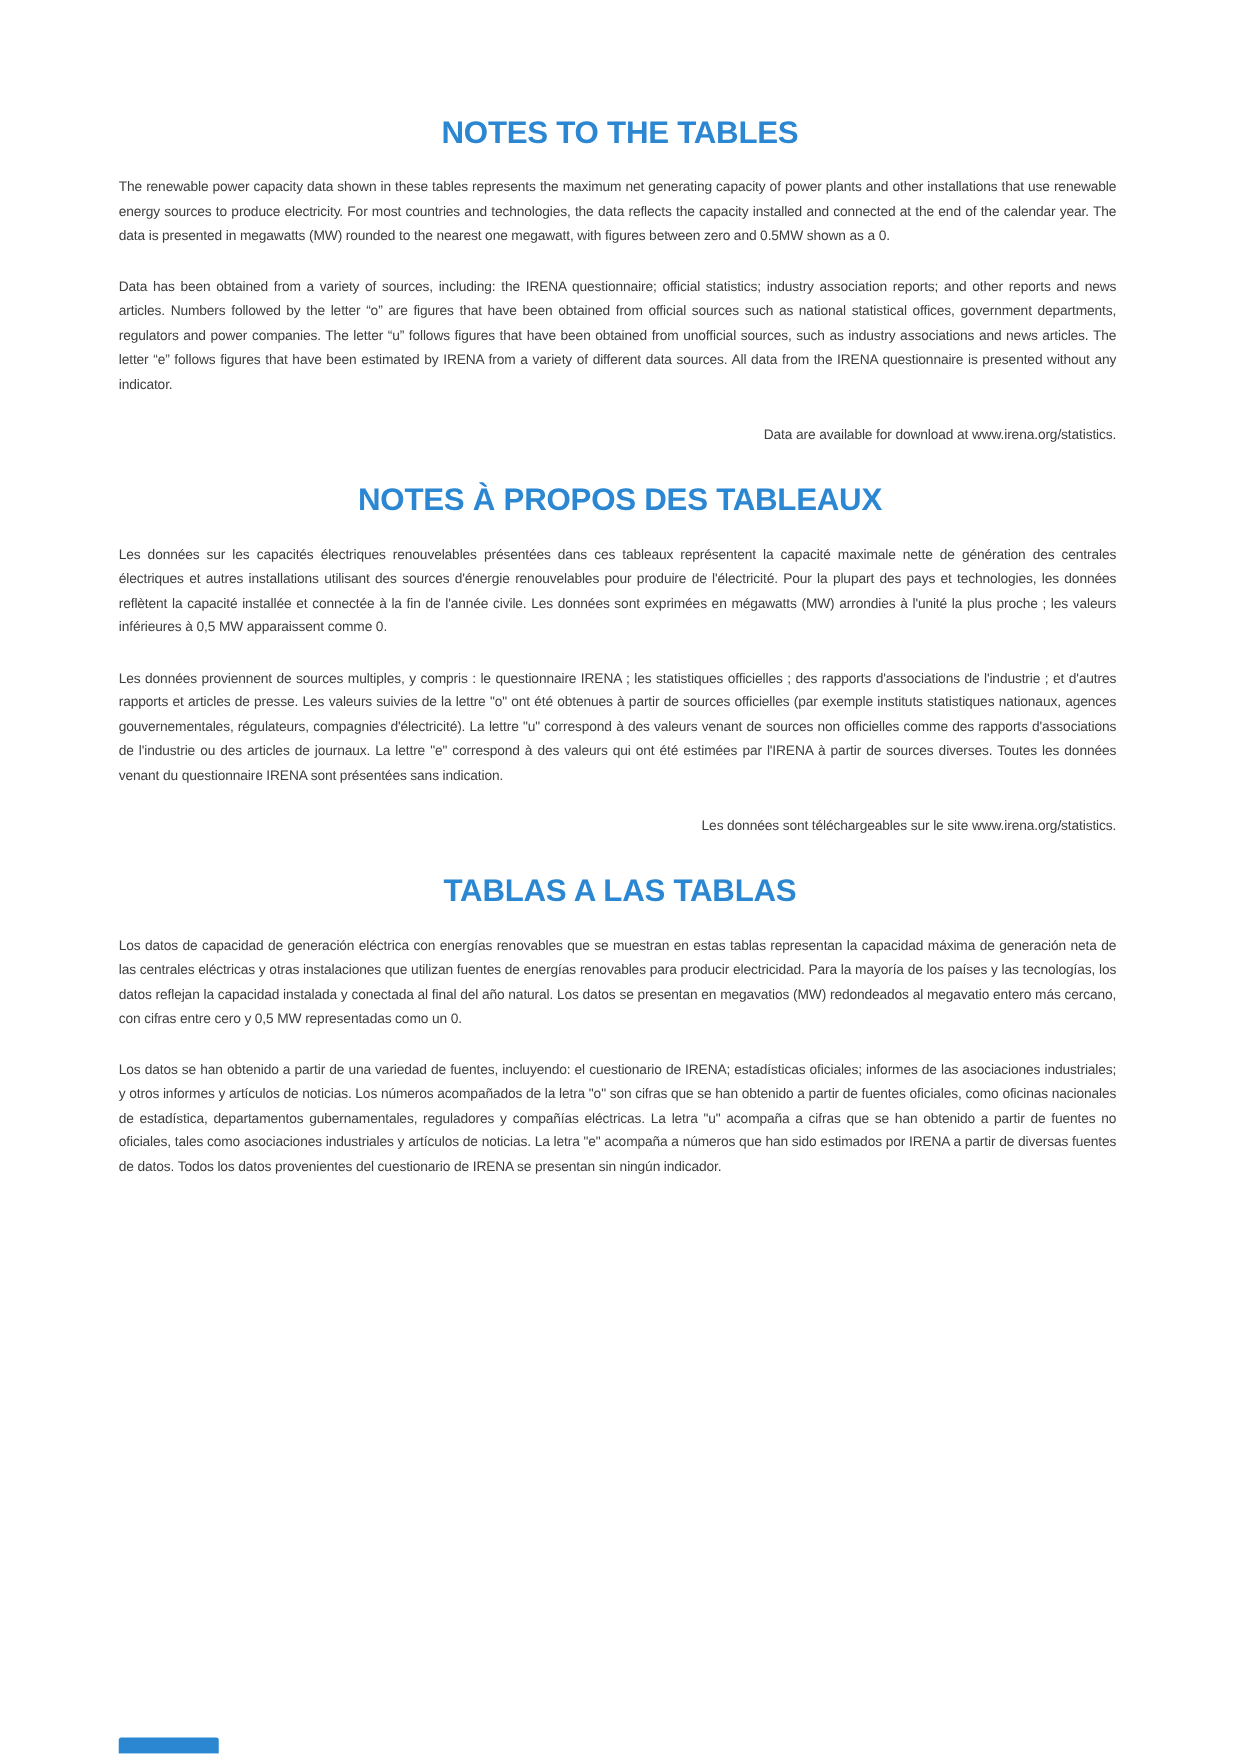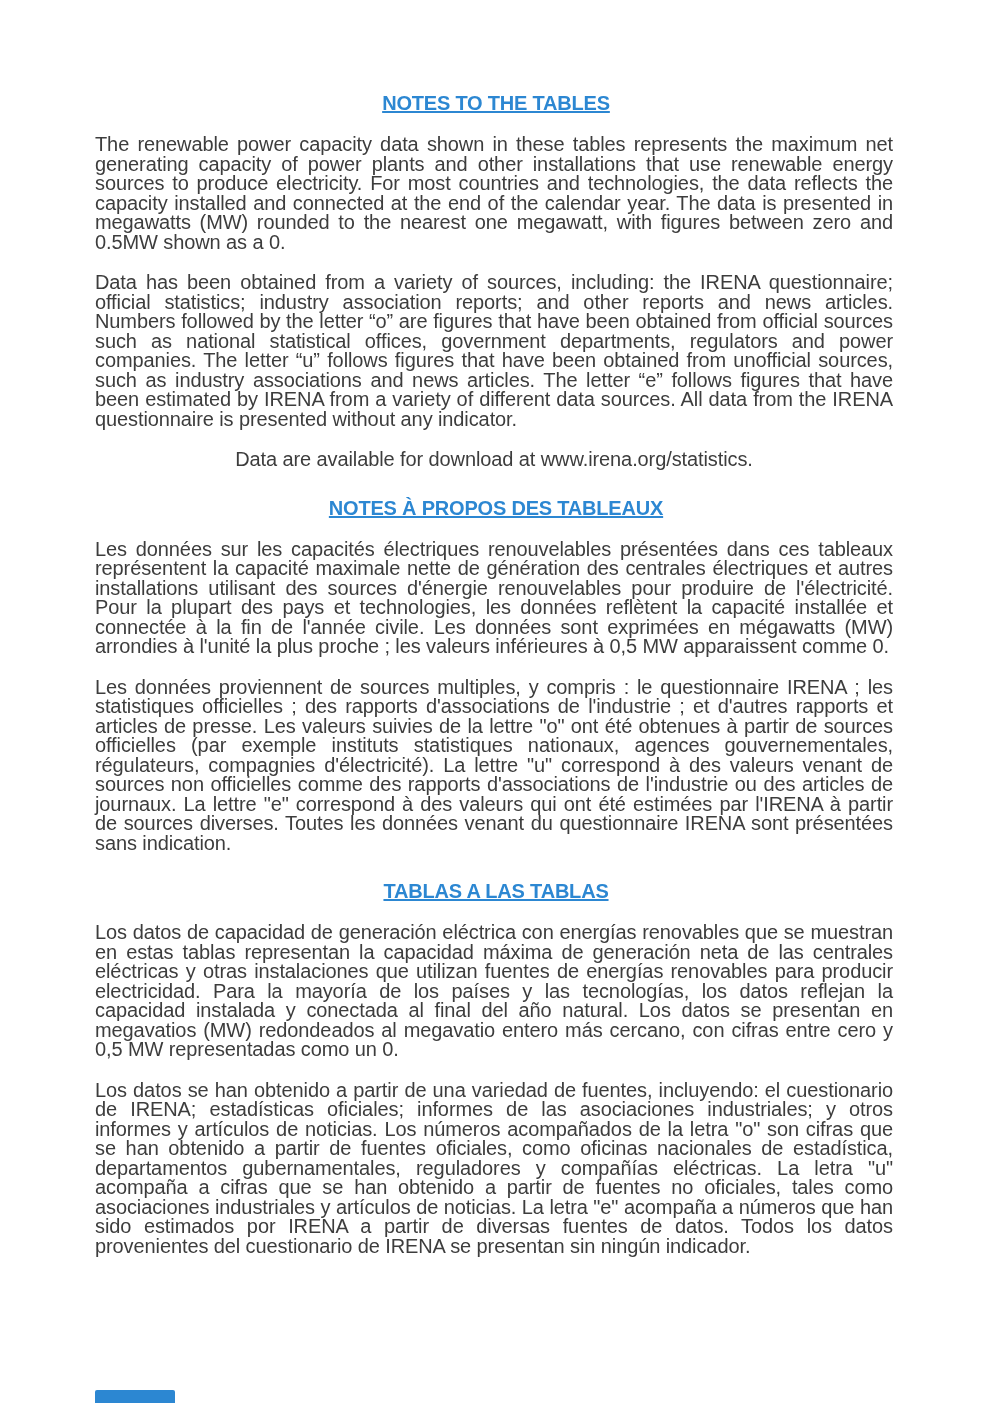--- a/index.html
+++ b/index.html
@@ -18,39 +18,38 @@
     overflow: hidden;
     font-family: "Liberation Sans", "DejaVu Sans", sans-serif;
   }
   .content {
     padding: 92px 95px 0 95px;
   }
   .doc-section { display: block; }
   .section-title {
     text-align: center;
     color: var(--accent);
-    font-size: 20px;
+    font-size: 25px;
     font-weight: 700;
     letter-spacing: -0.2px;
     margin: 0 0 20px 0;
-    text-decoration: underline;
   }
   .doc-section + .doc-section .section-title {
     margin-top: 27px;
   }
   .body-para {
     color: var(--text);
-    font-size: 20px;
+    font-size: 11px;
     line-height: 19.5px;
     text-align: justify;
     letter-spacing: -0.1px;
     margin: 0 4px 21px 0;
   }
   .body-para.single-line {
-    text-align: center;
+    text-align: right;
   }
   .page-tab {
     position: absolute;
     left: 95px;
     bottom: 0;
     width: 80px;
     height: 13px;
     background: var(--tab);
     border-radius: 2px 2px 0 0;
   }
@@ -65,20 +64,21 @@
       <h1 class="section-title">NOTES TO THE TABLES</h1>
       <p class="body-para">The renewable power capacity data shown in these tables represents the maximum net generating capacity of power plants and other installations that use renewable energy sources to produce electricity. For most countries and technologies, the data reflects the capacity installed and connected at the end of the calendar year. The data is presented in megawatts (MW) rounded to the nearest one megawatt, with figures between zero and 0.5MW shown as a 0.</p>
       <p class="body-para">Data has been obtained from a variety of sources, including: the IRENA questionnaire; official statistics; industry association reports; and other reports and news articles. Numbers followed by the letter “o” are figures that have been obtained from official sources such as national statistical offices, government departments, regulators and power companies. The letter “u” follows figures that have been obtained from unofficial sources, such as industry associations and news articles. The letter “e” follows figures that have been estimated by IRENA from a variety of different data sources. All data from the IRENA questionnaire is presented without any indicator.</p>
       <p class="body-para single-line">Data are available for download at www.irena.org/statistics.</p>
     </section>
 
     <section class="doc-section">
       <h1 class="section-title">NOTES À PROPOS DES TABLEAUX</h1>
       <p class="body-para">Les données sur les capacités électriques renouvelables présentées dans ces tableaux représentent la capacité maximale nette de génération des centrales électriques et autres installations utilisant des sources d'énergie renouvelables pour produire de l'électricité. Pour la plupart des pays et technologies, les données reflètent la capacité installée et connectée à la fin de l'année civile. Les données sont exprimées en mégawatts (MW) arrondies à l'unité la plus proche ; les valeurs inférieures à 0,5 MW apparaissent comme 0.</p>
       <p class="body-para">Les données proviennent de sources multiples, y compris : le questionnaire IRENA ; les statistiques officielles ; des rapports d'associations de l'industrie ; et d'autres rapports et articles de presse. Les valeurs suivies de la lettre "o" ont été obtenues à partir de sources officielles (par exemple instituts statistiques nationaux, agences gouvernementales, régulateurs, compagnies d'électricité). La lettre "u" correspond à des valeurs venant de sources non officielles comme des rapports d'associations de l'industrie ou des articles de journaux. La lettre "e" correspond à des valeurs qui ont été estimées par l'IRENA à partir de sources diverses. Toutes les données venant du questionnaire IRENA sont présentées sans indication.</p>
+      <p class="body-para single-line">Les données sont téléchargeables sur le site www.irena.org/statistics.</p>
     </section>
 
     <section class="doc-section">
       <h1 class="section-title">TABLAS A LAS TABLAS</h1>
       <p class="body-para">Los datos de capacidad de generación eléctrica con energías renovables que se muestran en estas tablas representan la capacidad máxima de generación neta de las centrales eléctricas y otras instalaciones que utilizan fuentes de energías renovables para producir electricidad. Para la mayoría de los países y las tecnologías, los datos reflejan la capacidad instalada y conectada al final del año natural. Los datos se presentan en megavatios (MW) redondeados al megavatio entero más cercano, con cifras entre cero y 0,5 MW representadas como un 0.</p>
       <p class="body-para">Los datos se han obtenido a partir de una variedad de fuentes, incluyendo: el cuestionario de IRENA; estadísticas oficiales; informes de las asociaciones industriales; y otros informes y artículos de noticias. Los números acompañados de la letra "o" son cifras que se han obtenido a partir de fuentes oficiales, como oficinas nacionales de estadística, departamentos gubernamentales, reguladores y compañías eléctricas. La letra "u" acompaña a cifras que se han obtenido a partir de fuentes no oficiales, tales como asociaciones industriales y artículos de noticias. La letra "e" acompaña a números que han sido estimados por IRENA a partir de diversas fuentes de datos. Todos los datos provenientes del cuestionario de IRENA se presentan sin ningún indicador.</p>
     </section>
 
   </main>
 

